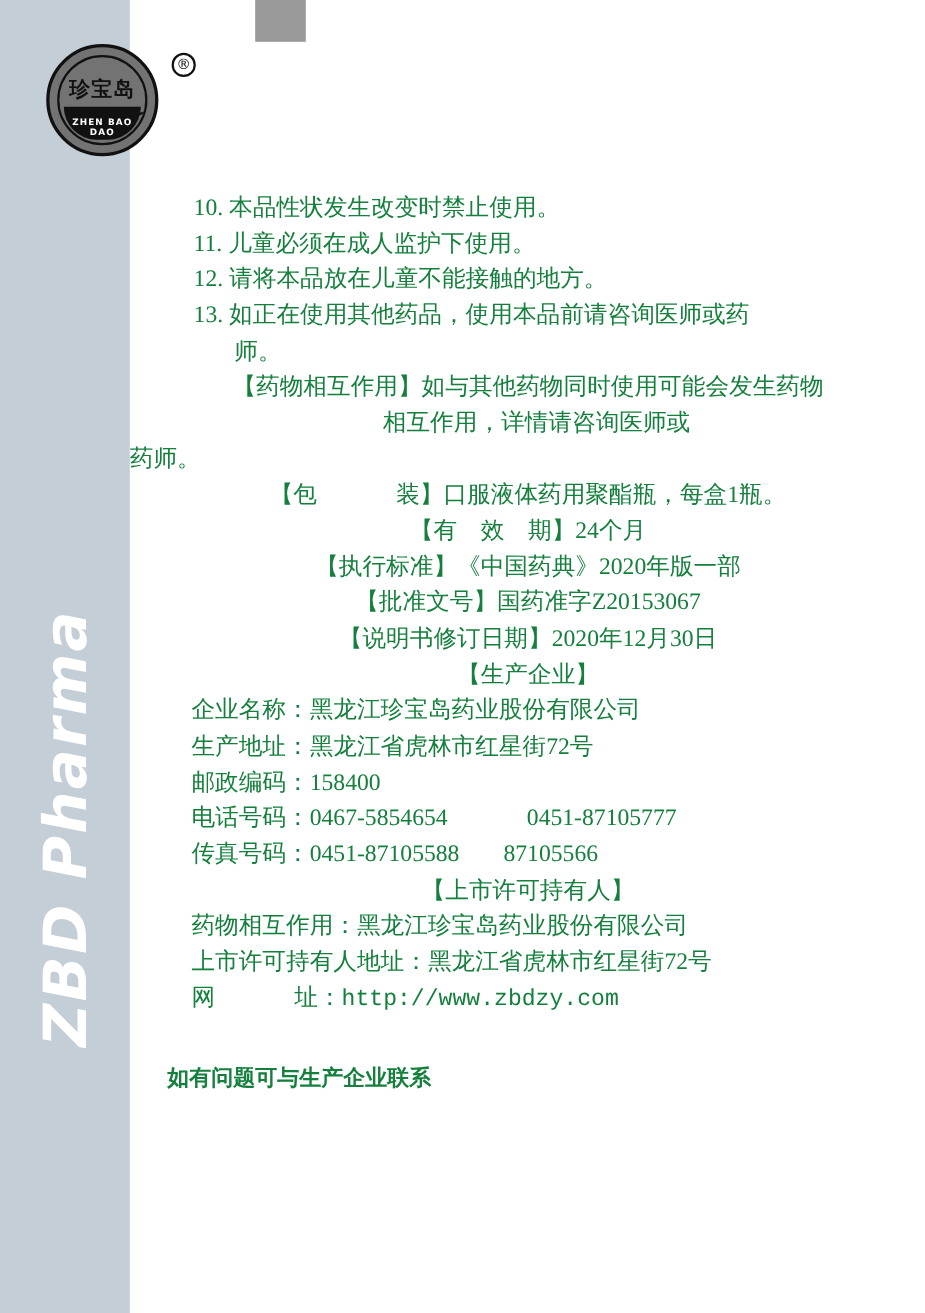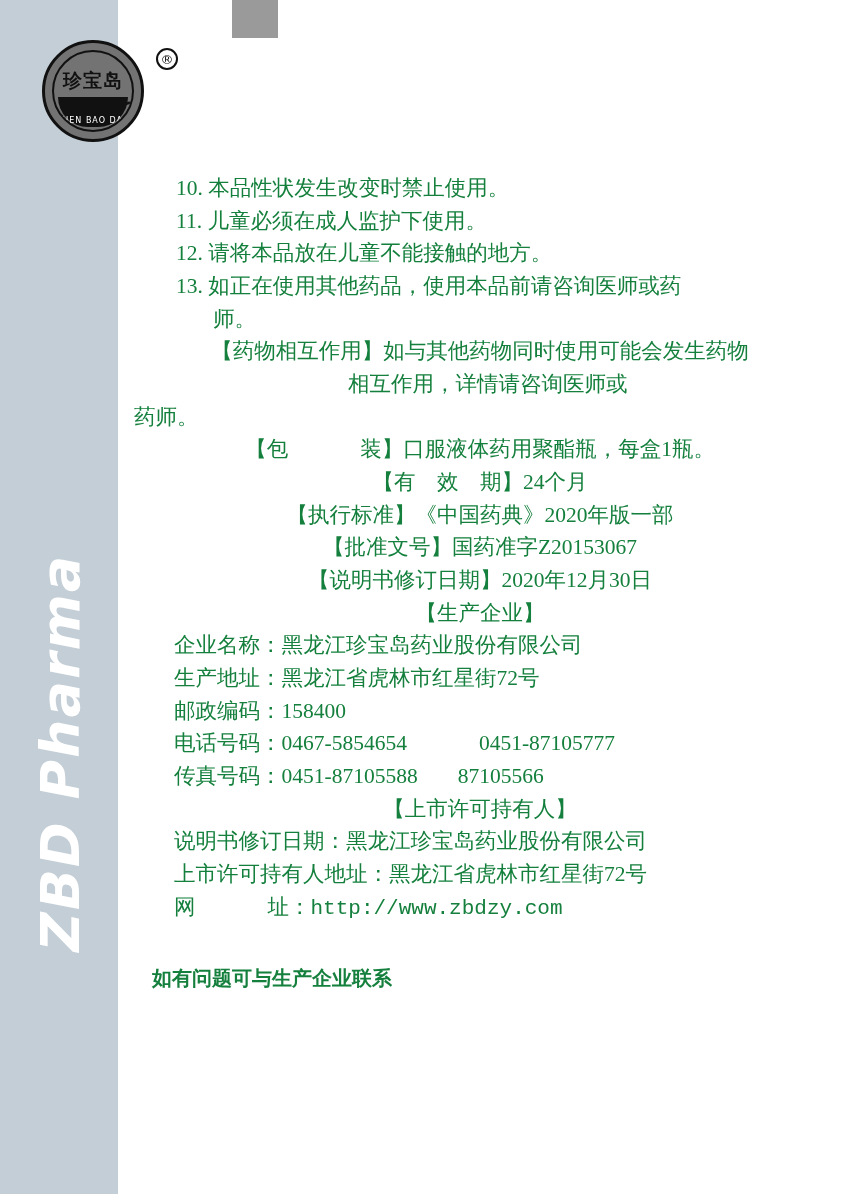--- a/index.html
+++ b/index.html
@@ -112,21 +112,21 @@
   #logo-arc-text {
     position: absolute;
     left: 0;
     right: 0;
     bottom: 5px;
     text-align: center;
     color: #ffffff;
     font-family: "DejaVu Sans", sans-serif;
     font-size: 8px;
     letter-spacing: 1px;
-    font-weight: normal;
+    font-weight: bold;
   }
   #reg-mark {
     position: absolute;
     left: 126px;
     top: 18px;
     width: 22px;
     height: 22px;
     border: 2px solid #111;
     border-radius: 50%;
     text-align: center;
@@ -156,21 +156,21 @@
   }
   .cont-indent {
     margin-left: 95px;
   }
   .hang {
     margin-left: 24px;
     text-indent: 0;
     text-align: center;
   }
   .hang2 {
-    margin-left: 16px;
+    margin-left: 0;
   }
   .cont-right {
     margin-left: 230px;
   }
   .sub {
     margin-left: 56px;
   }
   .mono {
     font-family: "Liberation Mono", "DejaVu Sans Mono", monospace;
     font-size: 21px;
@@ -277,21 +277,21 @@
     <span>电话号码：</span><span>0467-5854654</span><span class="gap-wide"></span><span>0451-87105777</span>
   </div>
   <div class="sub">
     <span>传真号码：</span><span>0451-87105588</span><span class="gap-mid"></span><span>87105566</span>
   </div>
 
   <div class="hang">
     <span>【上市许可持有人】</span>
   </div>
   <div class="sub">
-    <span>说明书修订日期：</span><span>黑龙江珍宝岛药业股份有限公司</span>
+    <span>药物相互作用：</span><span>黑龙江珍宝岛药业股份有限公司</span>
   </div>
   <div class="sub">
     <span>上市许可持有人地址：</span><span>黑龙江省虎林市红星街72号</span>
   </div>
   <div class="sub">
     <span>网</span><span class="gap-wide"></span><span>址：</span><span class="mono">http://www.zbdzy.com</span>
   </div>
 
   <div id="footnote">如有问题可与生产企业联系</div>
 </div>

